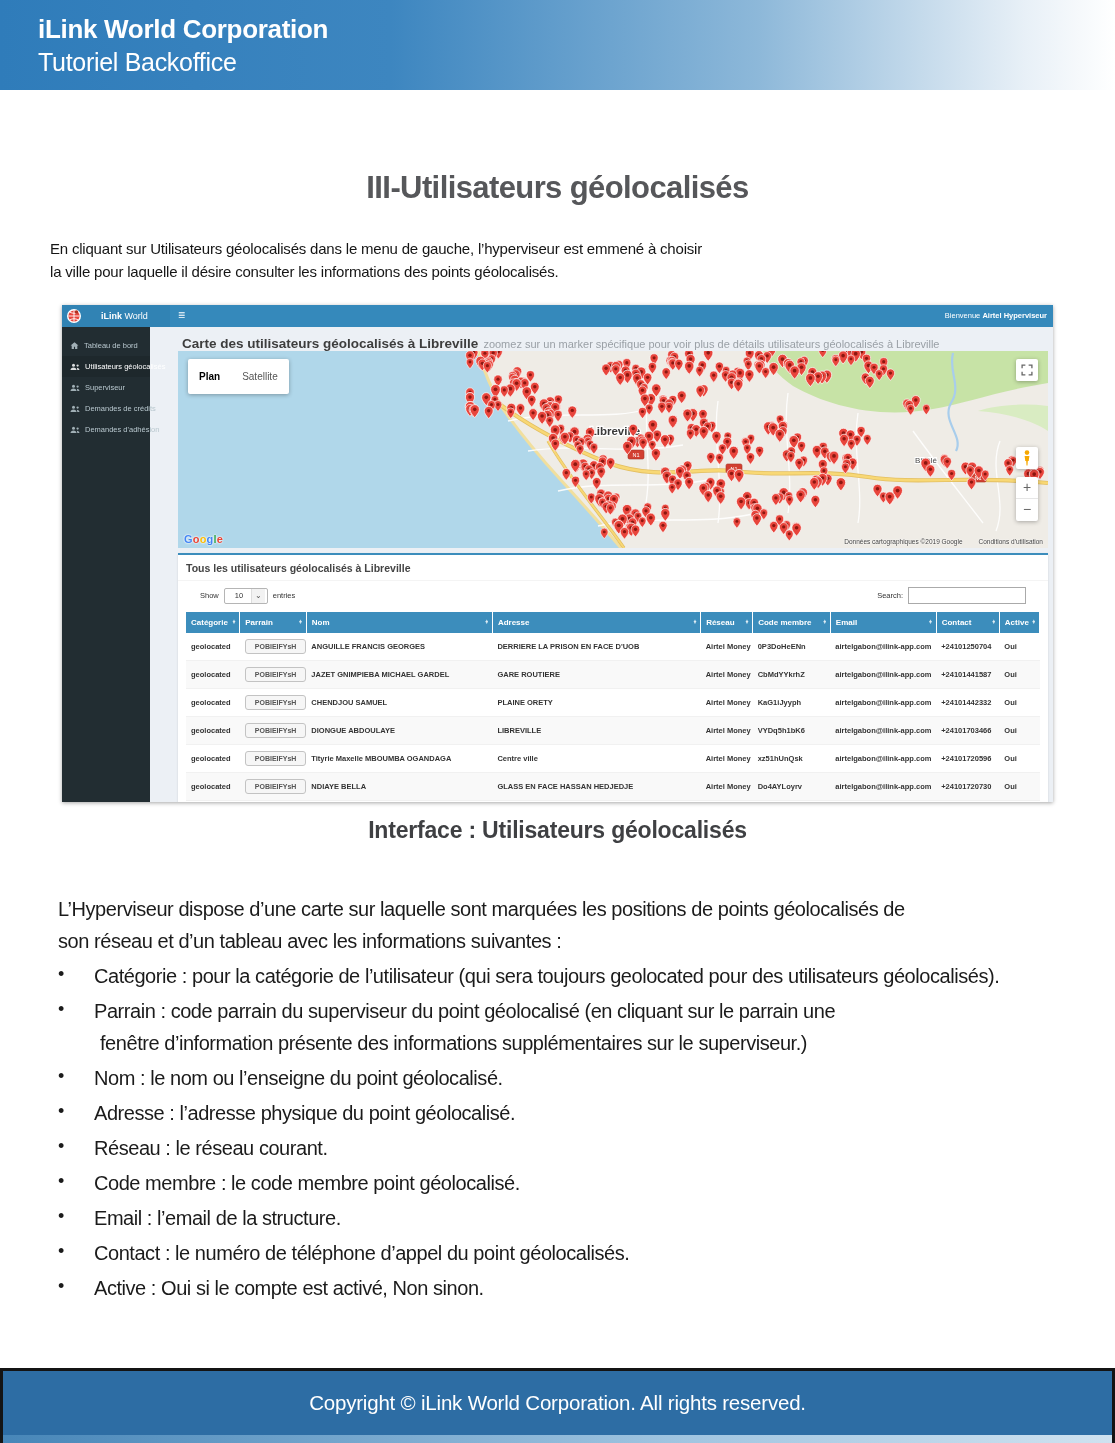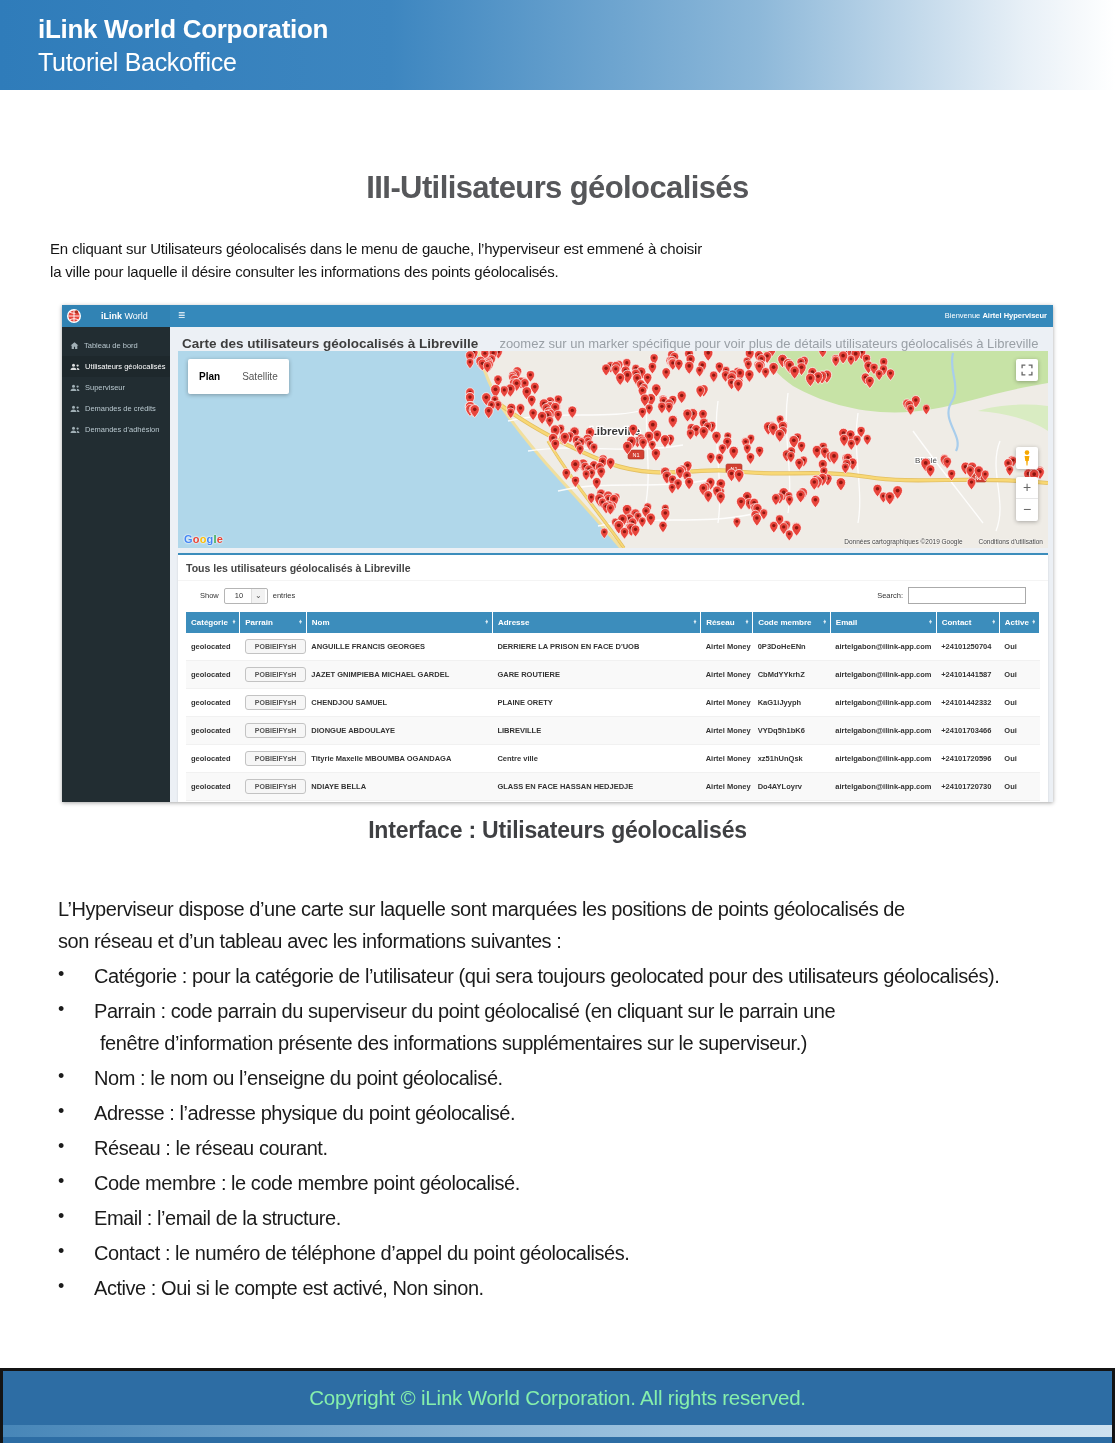--- a/index.html
+++ b/index.html
@@ -21,30 +21,30 @@
   
   .shot{position:absolute;left:62px;top:305px;width:991px;height:497px;background:#ecf0f5;
         overflow:hidden;box-shadow:0 1px 4px rgba(0,0,0,.35);font-family:"Liberation Sans",sans-serif}
   .nav{position:absolute;top:0;left:0;right:0;height:22px;background:#3589bb}
   .nav-brand{position:absolute;left:0;top:0;width:108px;height:22px;background:#3183b4;
              display:flex;align-items:center;gap:20px;padding-left:5px}
   .brand-txt{font-size:9px;color:#fff;white-space:nowrap}
   .burger{position:absolute;left:116px;top:3px;color:#fff;font-size:12px;cursor:pointer}
   .welcome{position:absolute;right:6px;top:6px;font-size:7.5px;color:#fff;white-space:nowrap}
 
-  .sbar{position:absolute;left:0;top:22px;width:108px;bottom:0;background:#222d32;padding-top:8px}
+  .sbar{position:absolute;left:0;top:22px;width:88px;bottom:0;background:#222d32;padding-top:8px}
   .sb-item{display:flex;align-items:center;gap:5px;padding:6px 4px 6px 8px;font-size:7.5px;
            color:#b8c7ce;cursor:pointer;white-space:nowrap}
   .sb-item.active{background:#1e282c;color:#fff}
   .sb-item svg{flex:0 0 auto;opacity:.85}
 
   .main{position:absolute;left:108px;top:22px;right:0;bottom:0;background:#ecf0f5}
   .m-head{position:absolute;left:12px;top:7px;white-space:nowrap}
   .m-title{font-size:13.5px;font-weight:700;color:#3d3d3d}
-  .m-note{font-size:13px;color:#9aa0a6;margin-left:21px}
+  .m-note{font-size:11px;color:#9aa0a6;margin-left:5px}
 
   .map{position:absolute;left:8px;top:24px;width:870px;height:197px;background:#efece6;overflow:hidden}
   .map > svg{position:absolute;left:0;top:0}
   .gm-type{position:absolute;left:10px;top:8px;height:35px;background:#fff;border-radius:2px;
            box-shadow:0 1px 4px rgba(0,0,0,.3);display:flex;align-items:center}
   .gm-type .plan{padding:0 11px;font-size:10px;font-weight:700;color:#000;cursor:pointer}
   .gm-type .sat{padding:0 11px;font-size:10px;color:#565656;cursor:pointer}
   .gm-ctl{position:absolute;background:#fff;border-radius:2px;box-shadow:0 1px 4px rgba(0,0,0,.3)}
   .gm-fs{right:10px;top:8px;width:22px;height:22px;display:flex;align-items:center;justify-content:center;cursor:pointer}
   .gm-peg{right:10px;top:96px;width:22px;height:22px;display:flex;align-items:center;justify-content:center;cursor:pointer}
@@ -83,21 +83,21 @@
            font-weight:700;color:#3f4043;letter-spacing:-0.2px}
   .body-txt{position:absolute;left:58px;top:893px;width:1008px;font-size:20px;color:#1b1b1b;
             letter-spacing:-0.45px;line-height:1.6}
   .b-row{display:flex;margin-top:3px}
   .b-dot{width:36px;flex:0 0 36px;font-size:18px}
   .b-cont{margin-left:42px}
 
   
   .foot{position:absolute;left:0;top:1368px;width:1115px;height:75px;border:3px solid #141414;
         border-bottom:none;background:#2d6da4}
-  .foot-main{height:54px;display:flex;align-items:center;justify-content:center;color:#86efac;
+  .foot-main{height:64px;display:flex;align-items:center;justify-content:center;color:#ffffff;
              font-size:20.5px;letter-spacing:-0.2px}
   .foot-strip{height:12px;background:linear-gradient(90deg,#4786b8 0%,#9fc4e0 60%,#cfe2f0 100%)}
 </style>
 </head>
 <body>
 
 <div id="page">
 
   <div class="hdr">
     <div class="hdr-t1">iLink World Corporation</div>

